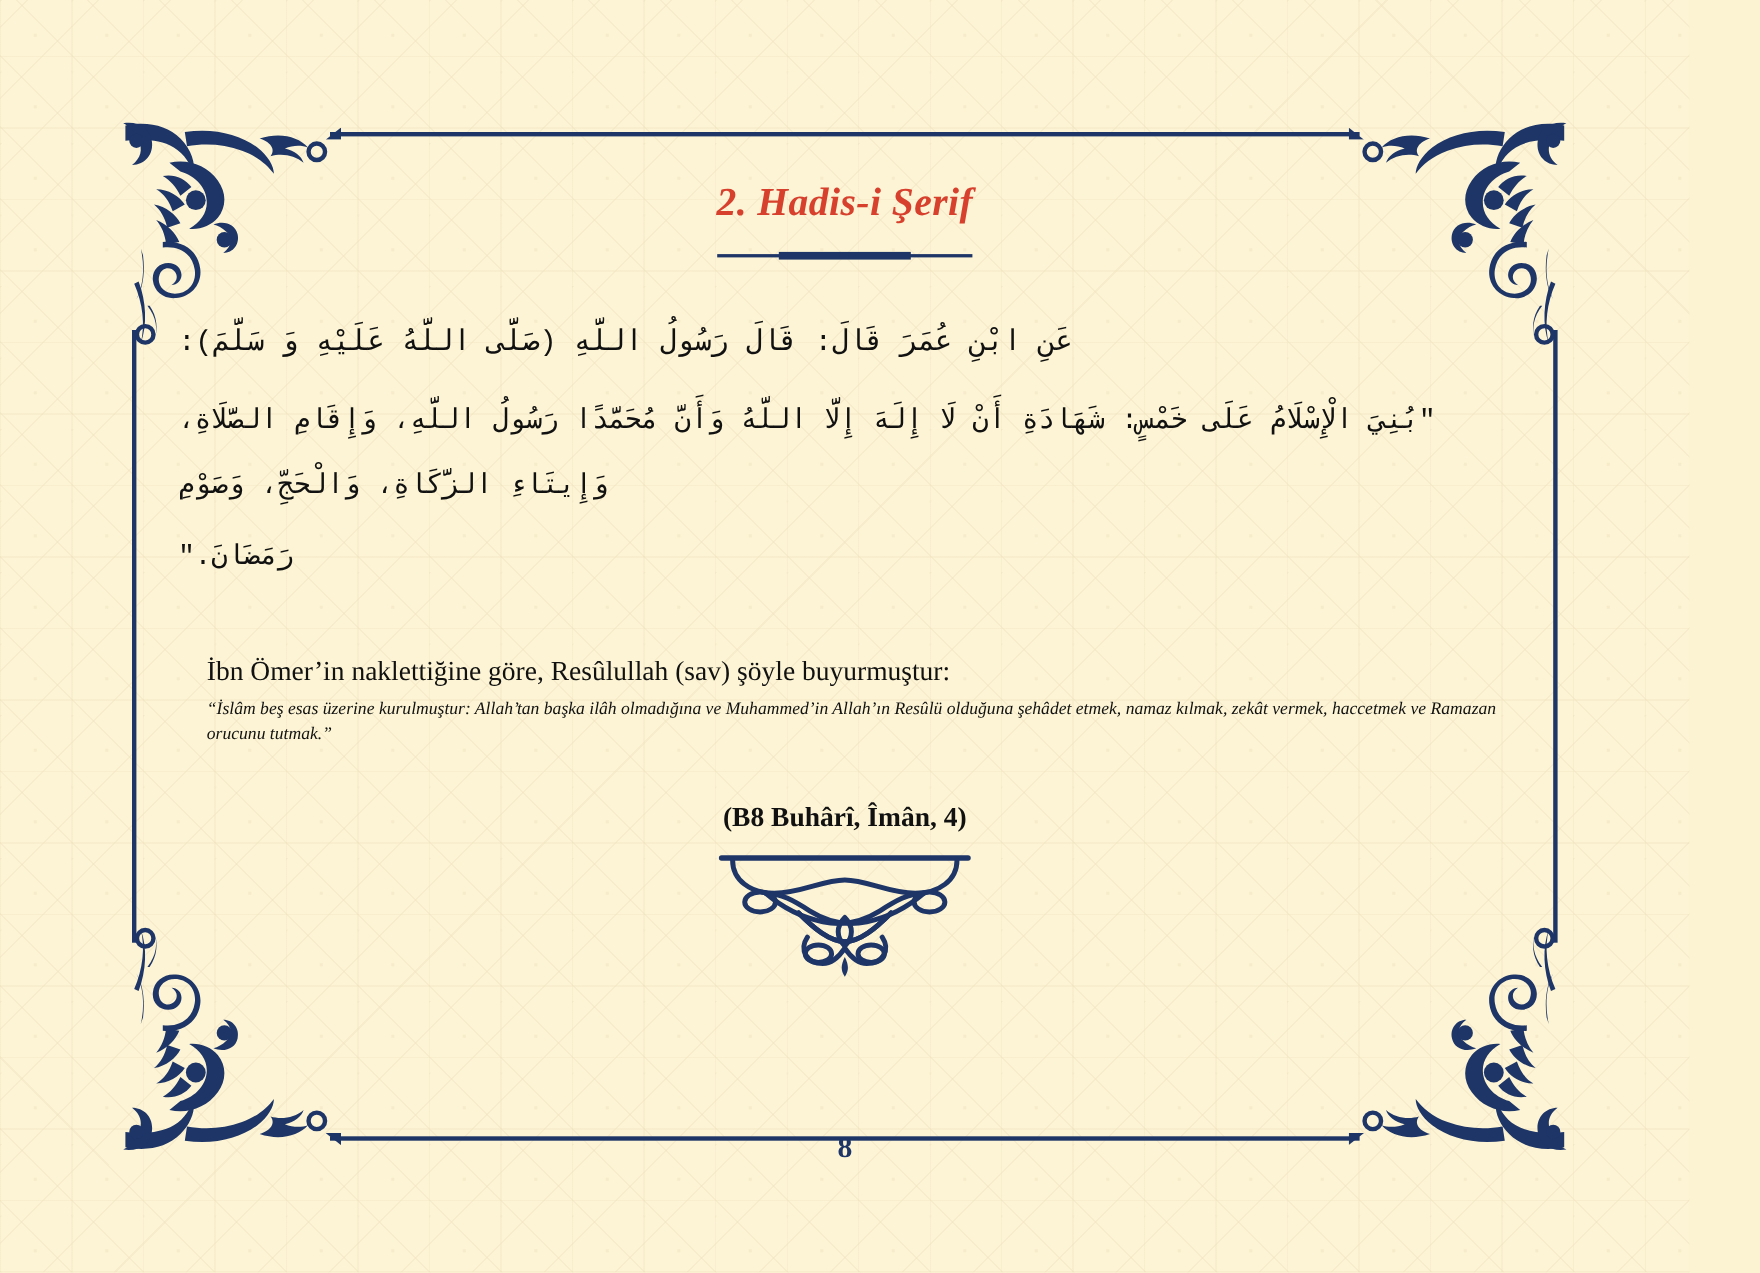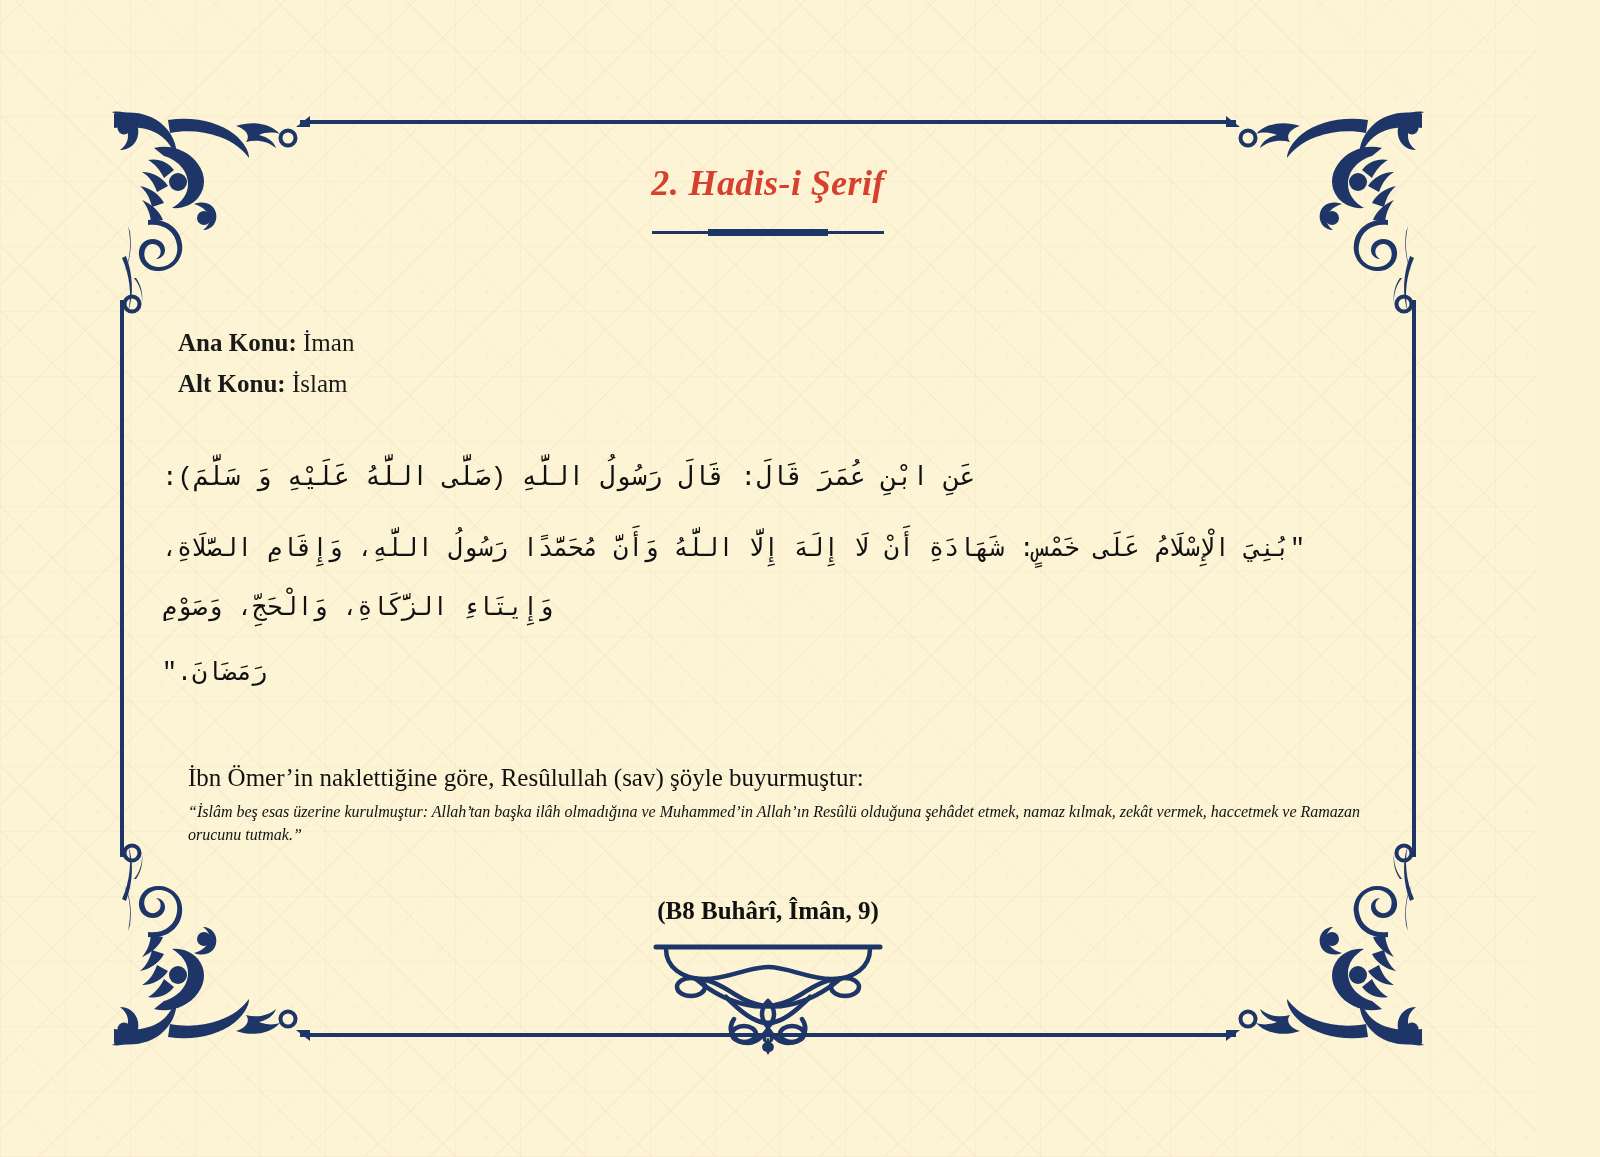--- a/index.html
+++ b/index.html
@@ -370,43 +370,33 @@
 
   <div class="content">
 
     <div class="title">2. Hadis-i Şerif</div>
 
     <div class="title-divider">
       <div class="thin"></div>
       <div class="thick"></div>
     </div>
 
-    <div class="subject-block">
-      <div class="subject-line">
-        <span class="lbl">Ana Konu:</span>
-        <span class="val">İman</span>
-      </div>
-      <div class="subject-line">
-        <span class="lbl">Alt Konu:</span>
-        <span class="val">İslam</span>
-      </div>
-    </div>
 
     <div class="arabic">
       <p class="arabic-line l1">عَنِ ابْنِ عُمَرَ قَالَ: قَالَ رَسُولُ اللَّهِ (صَلَّى اللَّهُ عَلَيْهِ وَ سَلَّمَ):</p>
       <p class="arabic-line l2">"بُنِيَ الْإِسْلَامُ عَلَى خَمْسٍ: شَهَادَةِ أَنْ لَا إِلَهَ إِلَّا اللَّهُ وَأَنَّ مُحَمَّدًا رَسُولُ اللَّهِ، وَإِقَامِ الصَّلَاةِ، وَإِيتَاءِ الزَّكَاةِ، وَالْحَجِّ، وَصَوْمِ</p>
       <p class="arabic-line l3">رَمَضَانَ."</p>
     </div>
 
     <div class="translation">
       <div class="trans-intro">İbn Ömer’in naklettiğine göre, Resûlullah (sav) şöyle buyurmuştur:</div>
       <div class="trans-body">“İslâm beş esas üzerine kurulmuştur: Allah’tan başka ilâh olmadığına ve Muhammed’in Allah’ın Resûlü olduğuna şehâdet etmek, namaz kılmak, zekât vermek, haccetmek ve Ramazan orucunu tutmak.”</div>
     </div>
 
-    <div class="citation">(B8 Buhârî, Îmân, 9)</div>
+    <div class="citation">(B8 Buhârî, Îmân, 4)</div>
 
     <div class="knot-wrap">
       <svg width="240" height="118" viewBox="0 0 240 118">
         <g fill="none" stroke="#1e3568" stroke-width="4.5" stroke-linecap="round" stroke-linejoin="round">
 
           <line x1="8" y1="8" x2="232" y2="8" stroke-width="5"></line>
 
           <path d="M18 10 C 18 28, 34 40, 56 40 C 80 40, 100 28, 120 28
                    C 140 28, 160 40, 184 40 C 206 40, 222 28, 222 10"></path>
 

